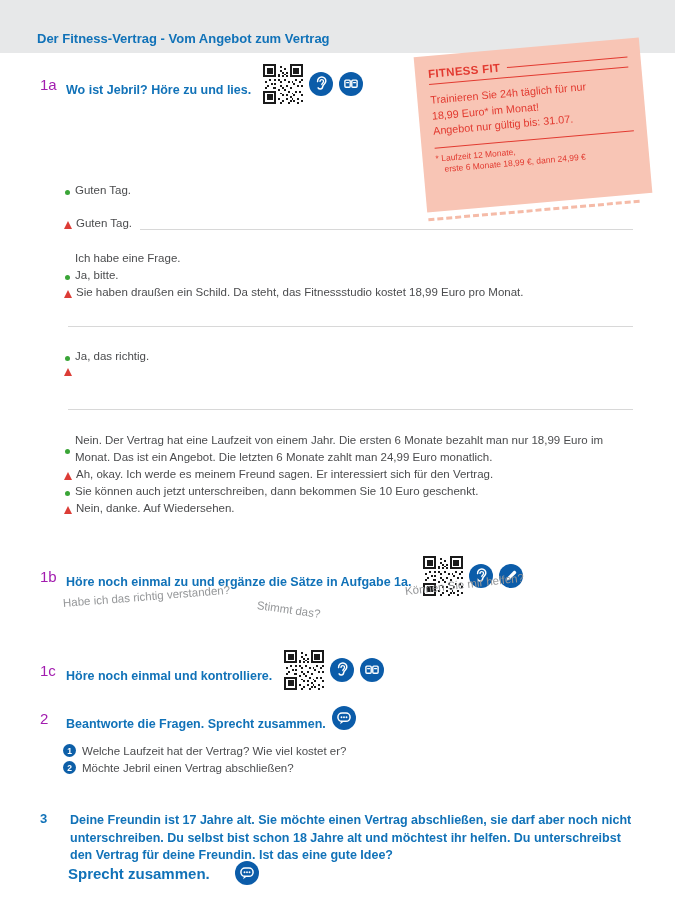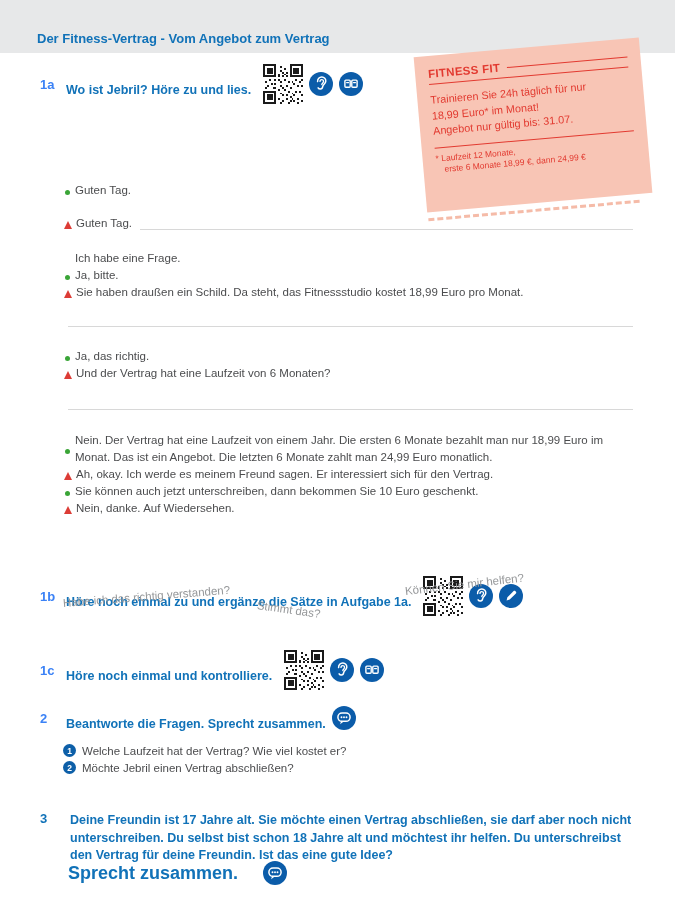--- a/index.html
+++ b/index.html
@@ -20,24 +20,24 @@
   .nc-body{font-size:10.8px;line-height:15.5px;margin:8px 0 0;}
   .nc-rule2{margin-top:8px;}
   .nc-foot{font-size:8.5px;line-height:11.5px;margin:5px 0 0;}
   .nc-indent{padding-left:8px;}
   .card-edge{position:absolute;left:428px;top:209px;width:212px;border-top:3px dashed #f5bba8;
              transform:rotate(-5deg);}
 
   
   .task-row{position:absolute;display:flex;align-items:center;gap:6px;}
   .t1a{left:40px;top:64px;}
-  .t1b{left:40px;top:576px;}
+  .t1b{left:40px;top:556px;}
   .t1c{left:40px;top:650px;}
   .t2{left:40px;top:705px;}
-  .tnum{color:#3b82f6;font-weight:bold;font-size:13px;width:20px;flex:none;}
+  .tnum{color:#a21caf;font-weight:normal;font-size:15px;width:20px;flex:none;}
   .tlabel{color:#1172b8;font-weight:bold;font-size:12.5px;white-space:nowrap;margin-top:12px;}
   .qr{width:40px;height:40px;margin-left:6px;flex:none;}
   .icon{width:24px;height:24px;flex:none;}
 
   
   .dlg{position:absolute;left:64px;width:569px;display:flex;align-items:center;
        font-size:11.5px;line-height:16.5px;color:#4b4c4e;}
   .dot{width:5px;height:5px;border-radius:50%;background:#3aa537;margin:5px 5px 0 1px;flex:none;}
   .tri{width:0;height:0;border-left:4.5px solid transparent;border-right:4.5px solid transparent;
        border-bottom:8px solid #dc3c36;margin:3px 4px 0 0;flex:none;}
@@ -55,21 +55,21 @@
   .qrow{position:absolute;left:63px;display:flex;align-items:center;font-size:11.5px;color:#4b4c4e;}
   .q1{top:744px;} .q2{top:761px;}
   .qnum{width:13px;height:13px;border-radius:50%;background:#0d5fa8;color:#fff;font-size:8.5px;
         font-weight:bold;display:flex;align-items:center;justify-content:center;flex:none;margin-right:6px;}
 
   
   .t3num{position:absolute;left:40px;top:811px;color:#1172b8;font-weight:bold;font-size:13px;}
   .t3text{position:absolute;left:68px;top:810px;width:572px;margin:2px;color:#1172b8;font-weight:bold;
           font-size:12.5px;line-height:17.5px;}
   .t3row{position:absolute;left:68px;top:861px;display:flex;align-items:center;gap:25px;
-         color:#1172b8;font-weight:bold;font-size:18px;}
+         color:#1172b8;font-weight:bold;font-size:15px;}
   .hidden-defs{position:absolute;width:0;height:0;overflow:hidden;}
 </style>
 </head>
 <body>
 
 <svg class="hidden-defs" aria-hidden="true">
   <defs>
     <symbol id="qr" viewBox="0 0 21 21">
       <rect x="0" y="0" width="21" height="21" fill="#fff"></rect>
       <path fill="#1a1a1a" fill-rule="evenodd" shape-rendering="crispEdges" d="
@@ -172,21 +172,20 @@
     <i class="tri"></i>
     <span>Sie haben draußen ein Schild. Da steht, das Fitnessstudio kostet 18,99 Euro pro Monat.</span>
   </div>
   <div class="blank" style="top:314px"></div>
   <div class="dlg" style="top:348px">
     <i class="dot"></i>
     <span>Ja, das richtig.</span>
   </div>
   <div class="dlg" style="top:365px">
     <i class="tri"></i>
-    <span>Und der Vertrag hat eine Laufzeit von 6 Monaten?</span>
   </div>
   <div class="blank" style="top:397px"></div>
   <div class="dlg" style="top:432px">
     <i class="dot"></i>
     <span>Nein. Der Vertrag hat eine Laufzeit von einem Jahr. Die ersten 6 Monate bezahlt man nur 18,99 Euro im Monat. Das ist ein Angebot. Die letzten 6 Monate zahlt man 24,99 Euro monatlich.</span>
   </div>
   <div class="dlg" style="top:466px">
     <i class="tri"></i>
     <span>Ah, okay. Ich werde es meinem Freund sagen. Er interessiert sich für den Vertrag.</span>
   </div>

